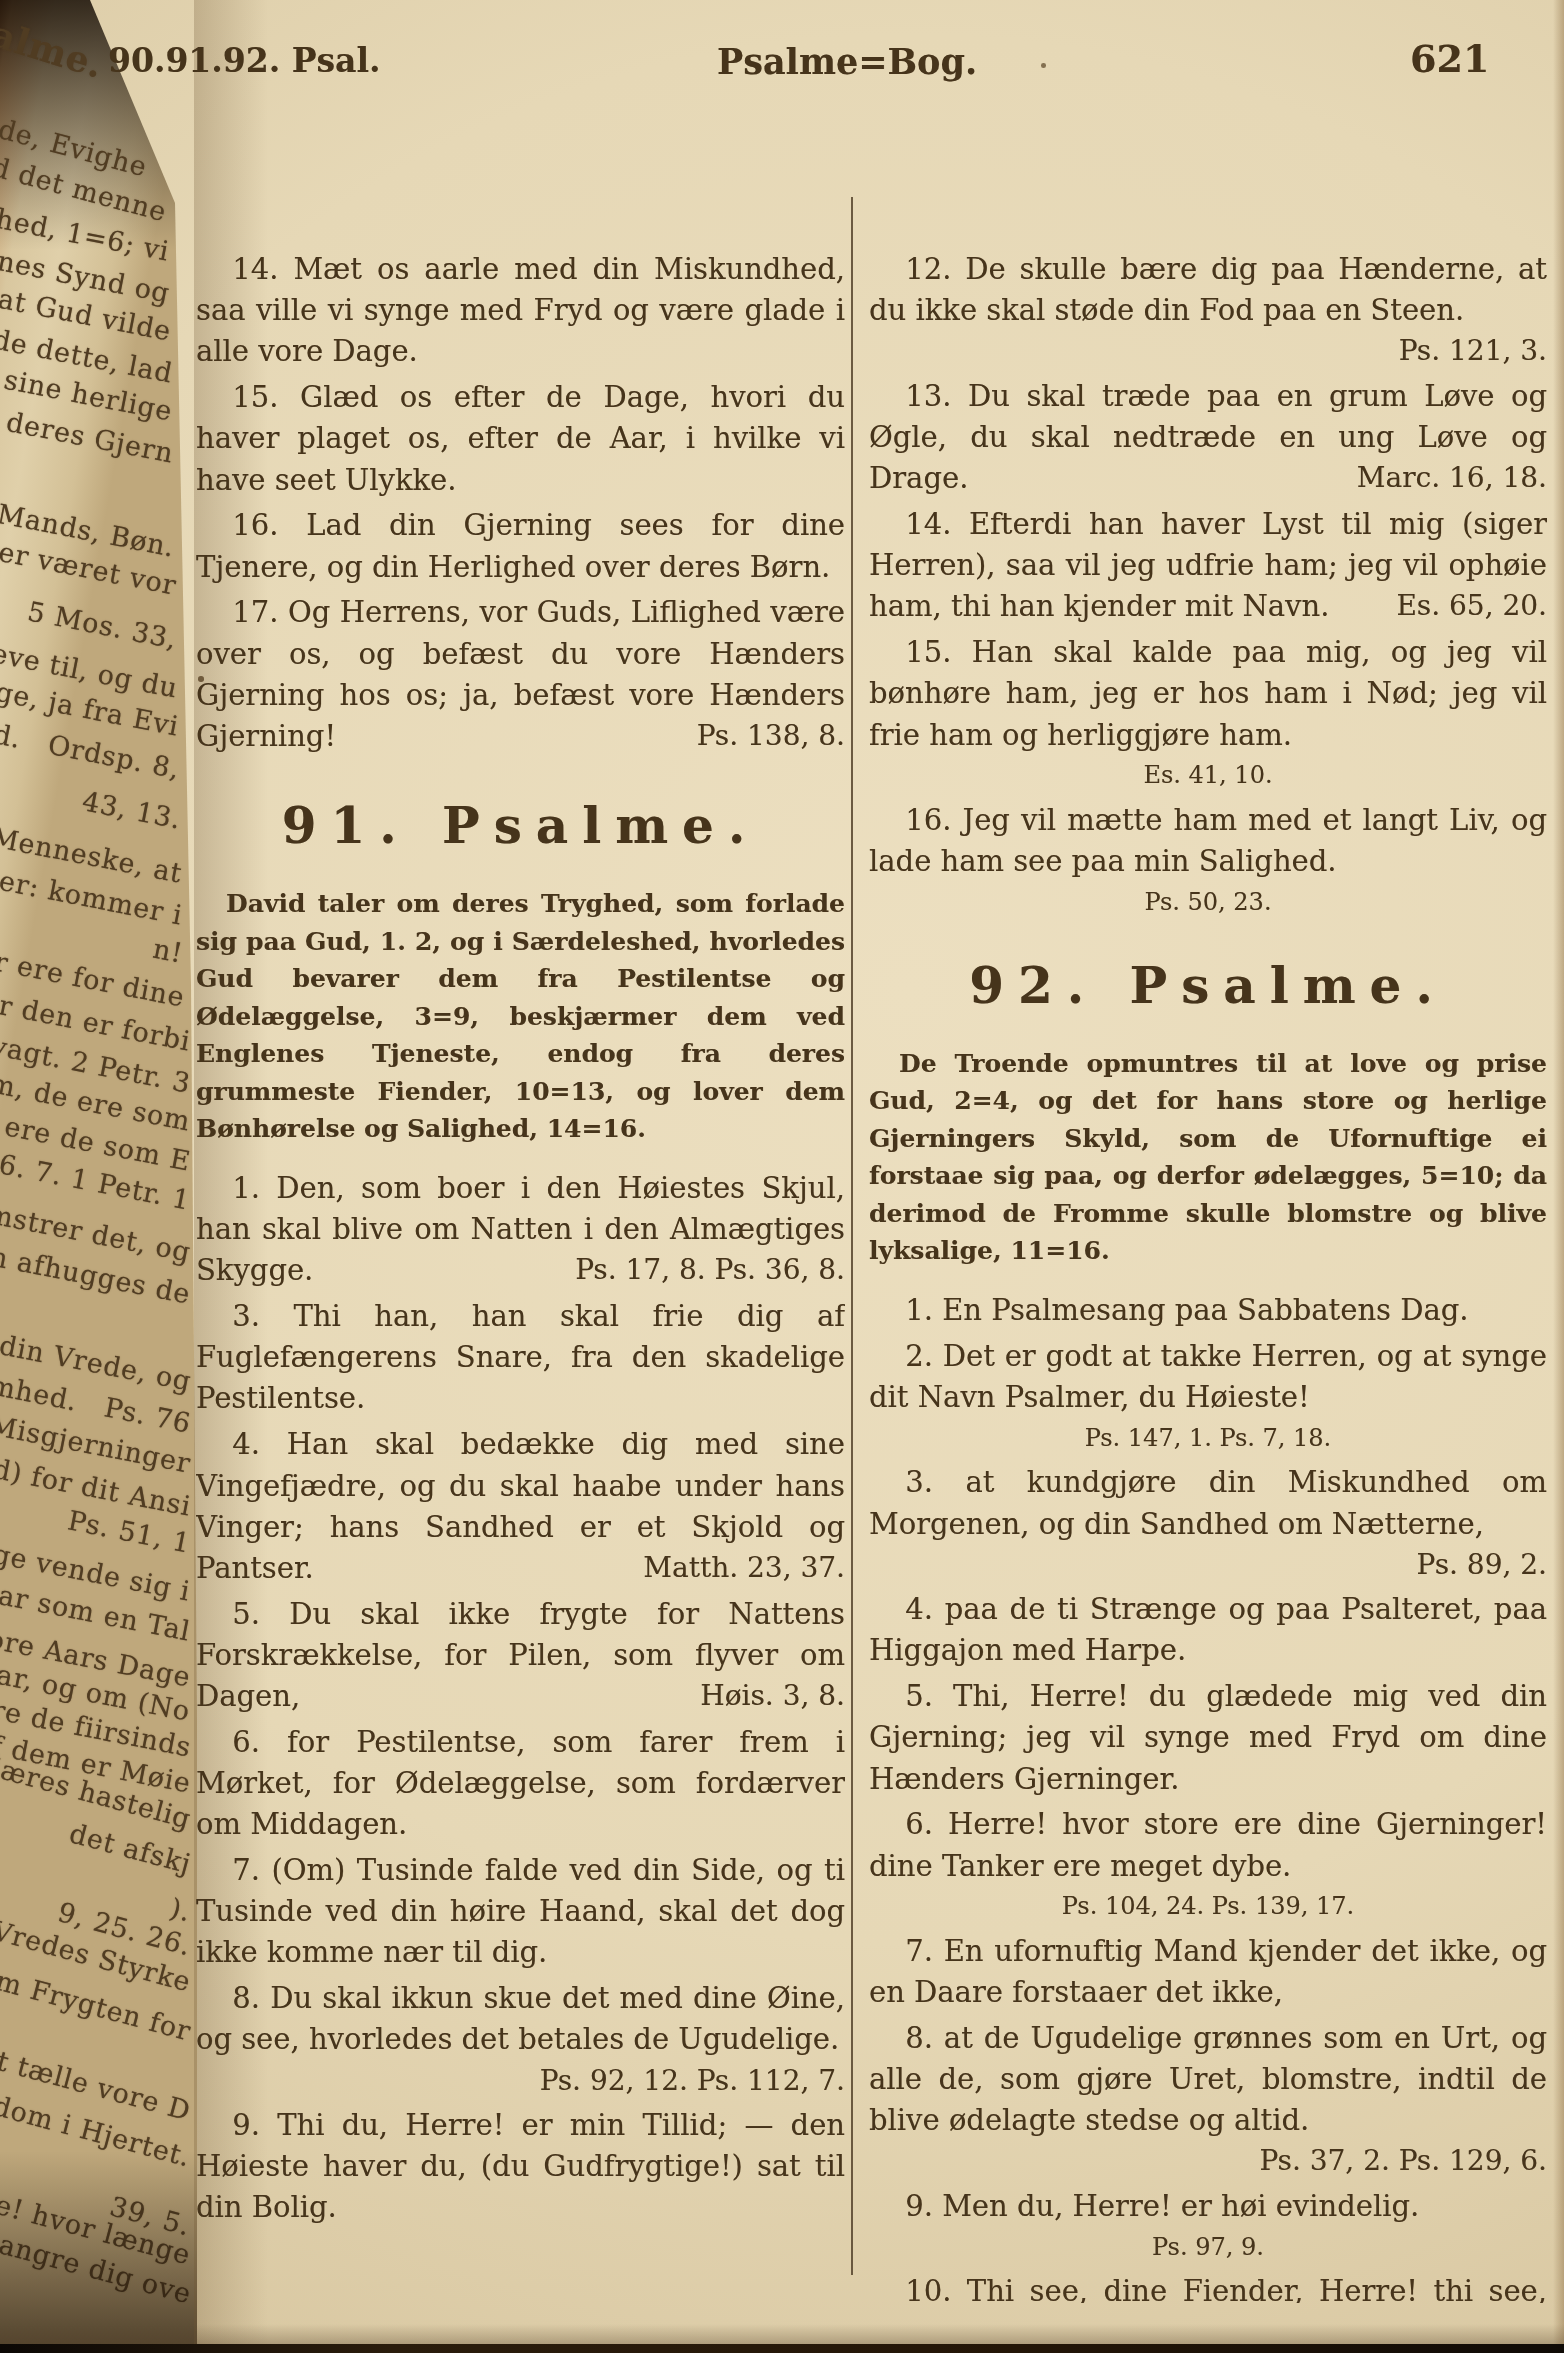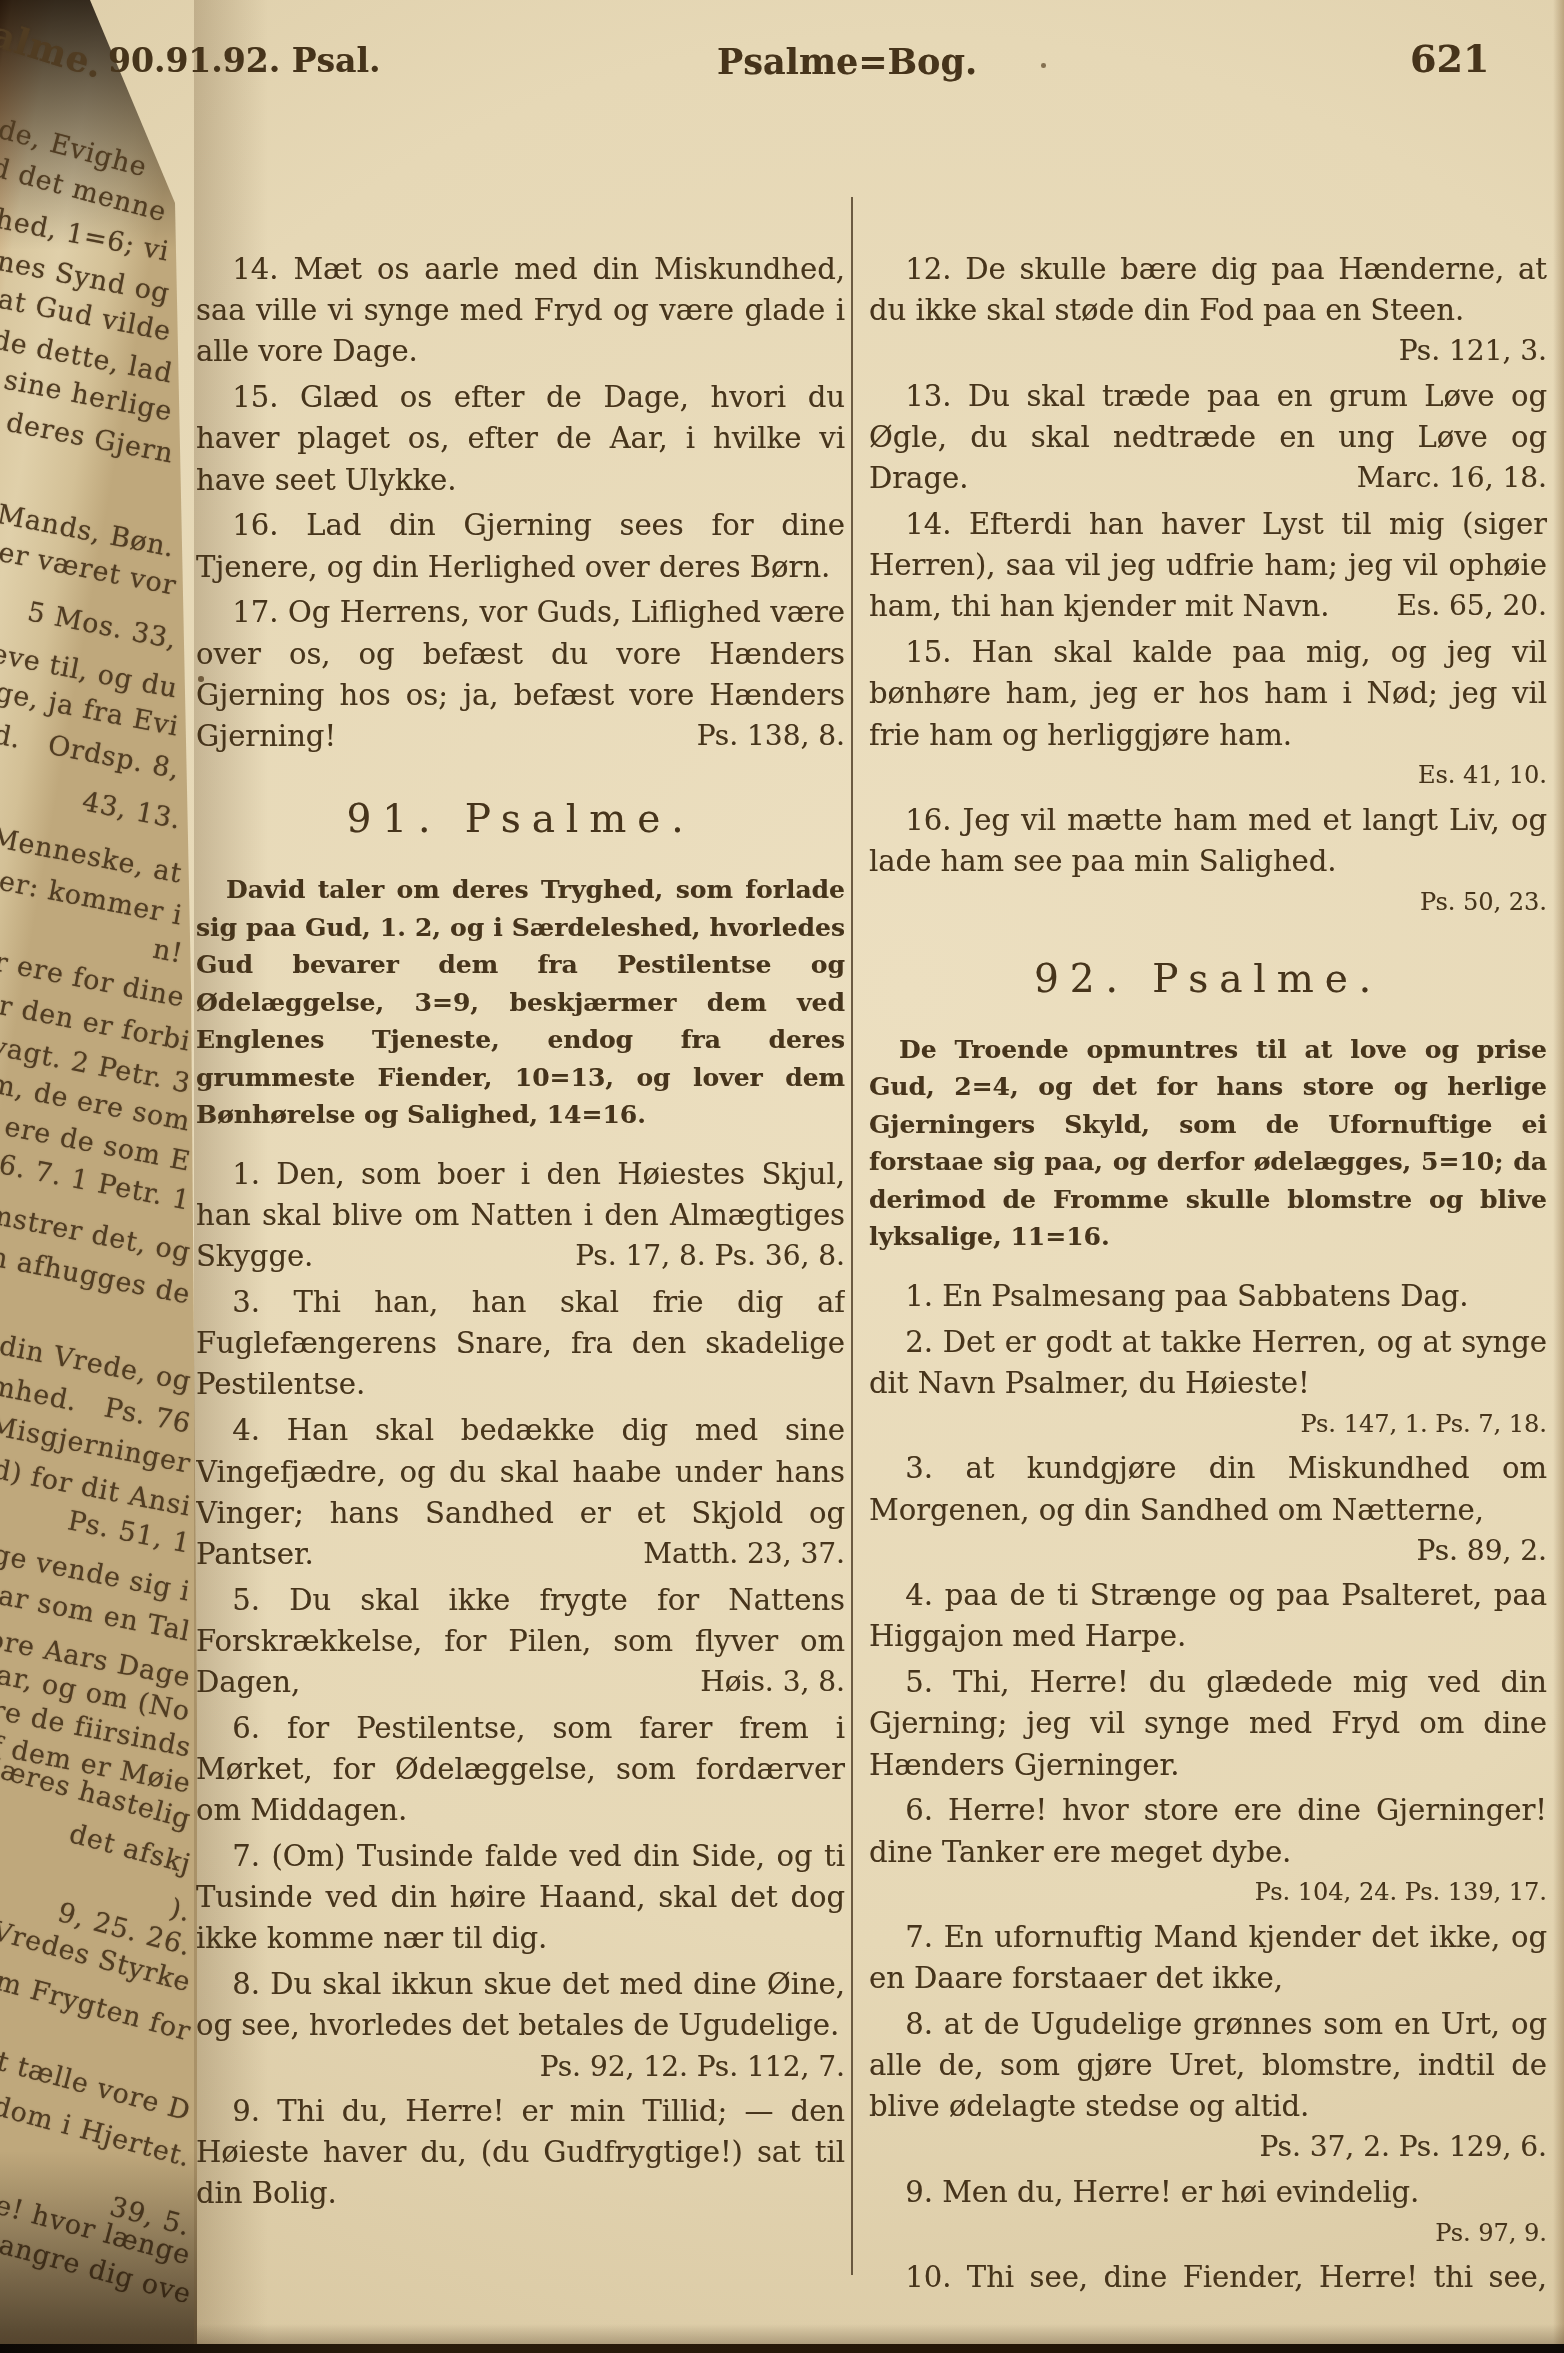--- a/index.html
+++ b/index.html
@@ -16,23 +16,23 @@
   .header-right{position:absolute;left:1410px;top:36px;font-size:38px;font-weight:bold;}
   
   .col{position:absolute;top:249px;height:2054px;overflow:hidden;}
   .col-left{left:196px;width:649px;}
   .col-right{left:869px;width:678px;}
   .divider{position:absolute;left:851px;top:197px;width:2.3px;height:2078px;background:#55432c;opacity:.85;}
   .verse{margin:0 0 4.7px 0;text-align:justify;text-indent:1.25em;font-size:29px;line-height:1.42;}
   .verse::after{content:'';display:block;clear:both;height:0;}
   .vr{float:right;font-size:28px;padding-left:11px;}
   .vr:empty{display:none;}
-  .ref-center{text-align:right;font-size:24px;line-height:1.25;margin:1.6px 0 9.4px 0;}
+  .ref-center{text-align:center;font-size:24px;line-height:1.25;margin:1.6px 0 9.4px 0;}
   .ref-center:empty{display:none;margin:0;}
-  .psalm-heading{text-align:center;font-size:39px;font-weight:normal;letter-spacing:.28em;margin:39px 0 30px 0;}
+  .psalm-heading{text-align:center;font-size:50px;font-weight:bold;letter-spacing:.28em;margin:39px 0 30px 0;}
   .intro{font-size:25px;line-height:1.5;text-align:justify;text-indent:1.2em;margin:0 0 20.3px 0;font-weight:bold;}
   
   .curl{
     position:absolute;left:0;top:0;width:203px;height:2354px;overflow:hidden;
     background:linear-gradient(100deg,#8a5a33 0px,#c49a6a 12.5px,#d9c79f 55px,#e0d0aa 102px,#d3c096 156px,#bfa87c 194px);
     clip-path:polygon(0 0,90px 0,175px 203px,191px 986px,197px 1721px,197px 2354px,0 2354px);
     filter:drop-shadow(9.4px 0px 11px rgba(50,33,16,.55));
   }
   .curl::before{content:'';position:absolute;left:0;top:0;width:100%;height:250px;
     background:linear-gradient(to bottom, rgba(22,13,5,.85), rgba(22,13,5,0));}

